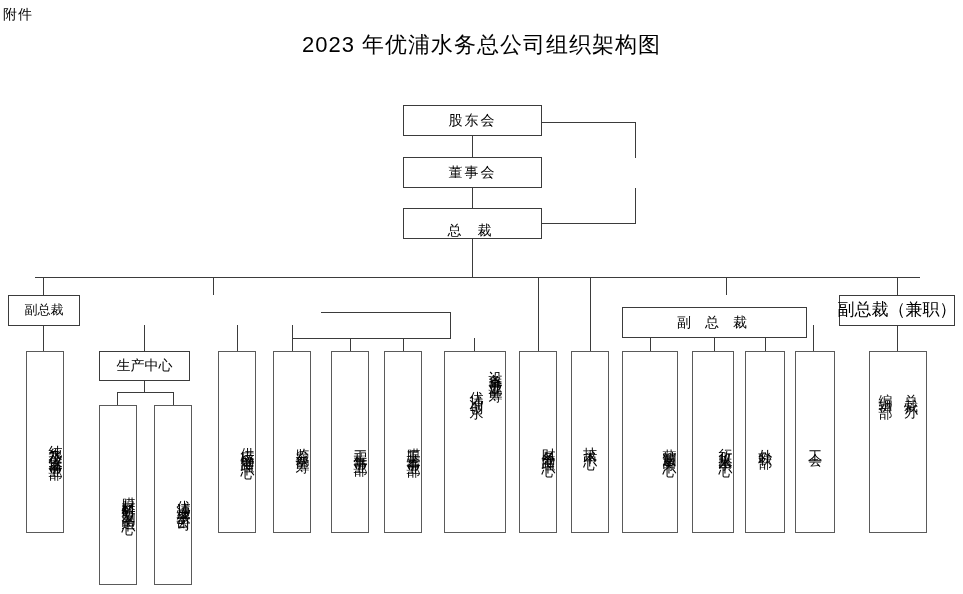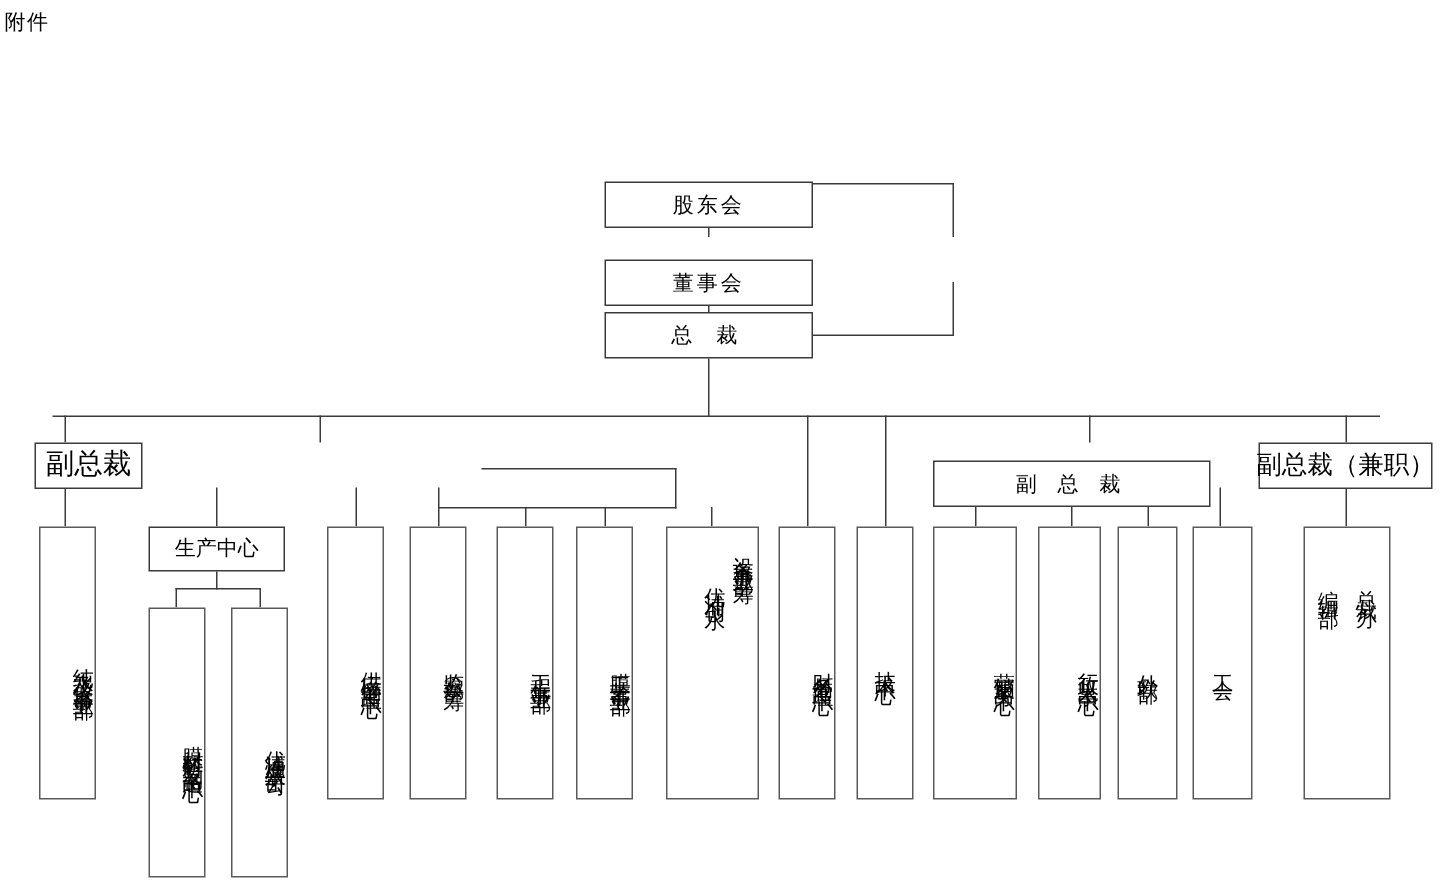--- a/index.html
+++ b/index.html
@@ -24,22 +24,22 @@
   
   .box{
     position:absolute;box-sizing:border-box;border:1.4px solid #3b3b3b;
     background:#fff;display:flex;align-items:center;justify-content:center;
     text-align:center;font-size:14px;line-height:1.1;z-index:5;
   }
   .box.thin{border-width:1.1px;border-color:#5a5a5a;}
 
   
   .h-lab{white-space:nowrap;}
-  .sp1{letter-spacing:2px;margin-top:16px;}
-  .sp2{letter-spacing:6px;}
+  .sp1{letter-spacing:2px;}
+  .sp2{letter-spacing:6px;align-items:flex-end;}
   .sp3{letter-spacing:5px;}
 
   
   .vbox{
     writing-mode:vertical-rl;text-orientation:upright;
     -webkit-writing-mode:vertical-rl;
     align-items:flex-start;justify-content:center;
     padding-top:8px;letter-spacing:3px;font-size:14px;
   }
   .vbox.center{align-items:center;padding-top:0;}
@@ -59,20 +59,21 @@
   .ln{position:absolute;background:#3b3b3b;z-index:1;}
   .lnh{height:1.4px;}
   .lnv{width:1.4px;}
 </style>
 </head>
 <body>
 
 <div id="stage">
 
   <div class="attach">附件</div>
+  <div class="title">2023 年优浦水务总公司组织架构图</div>
 
   <div class="ln lnh" style="left:541px;top:122px;width:95px;"></div>
   <div class="ln lnv" style="left:635px;top:122px;height:36px;"></div>
 
   <div class="ln lnv" style="left:472px;top:135px;height:23px;"></div>
 
   <div class="ln lnv" style="left:472px;top:188px;height:23px;"></div>
 
   <div class="ln lnv" style="left:635px;top:188px;height:36px;"></div>
   <div class="ln lnh" style="left:541px;top:223px;width:95px;"></div>
@@ -116,21 +117,21 @@
   <div class="box h-lab sp1" style="left:403px;top:105px;width:139px;height:31px;">
     <span>股东会</span>
   </div>
   <div class="box h-lab sp1" style="left:403px;top:157px;width:139px;height:31px;justify-content:center;">
     <span>董事会</span>
   </div>
   <div class="box h-lab sp2" style="left:403px;top:208px;width:139px;height:31px;">
     <span>总  裁</span>
   </div>
 
-  <div class="box h-lab" style="left:8px;top:295px;width:72px;height:31px;font-size:19px;margin-left:15px;">
+  <div class="box h-lab" style="left:8px;top:295px;width:72px;height:31px;font-size:13px;">
     <span>副总裁</span>
   </div>
   <div class="box h-lab sp3" style="left:622px;top:307px;width:185px;height:31px;align-items:center;">
     <span>副 总 裁</span>
   </div>
   <div class="box h-lab" style="left:839px;top:295px;width:116px;height:31px;font-size:17px;">
     <span>副总裁（兼职）</span>
   </div>
 
   <div class="box h-lab" style="left:99px;top:351px;width:91px;height:30px;">

